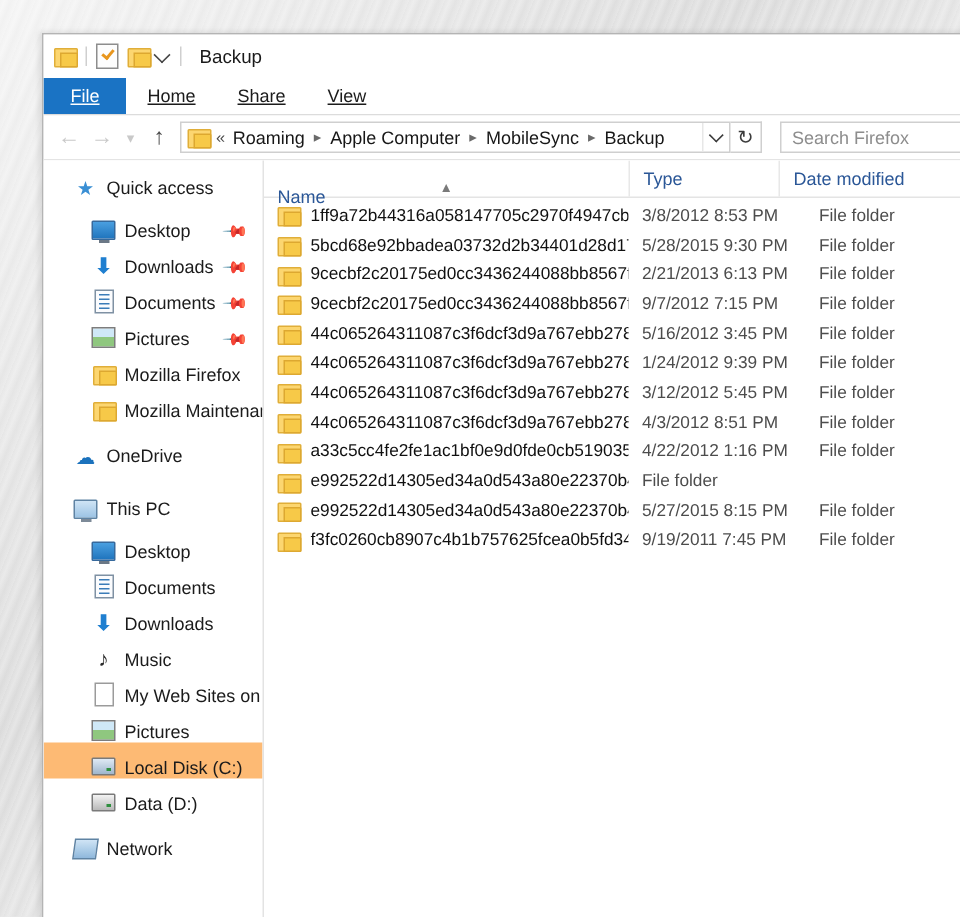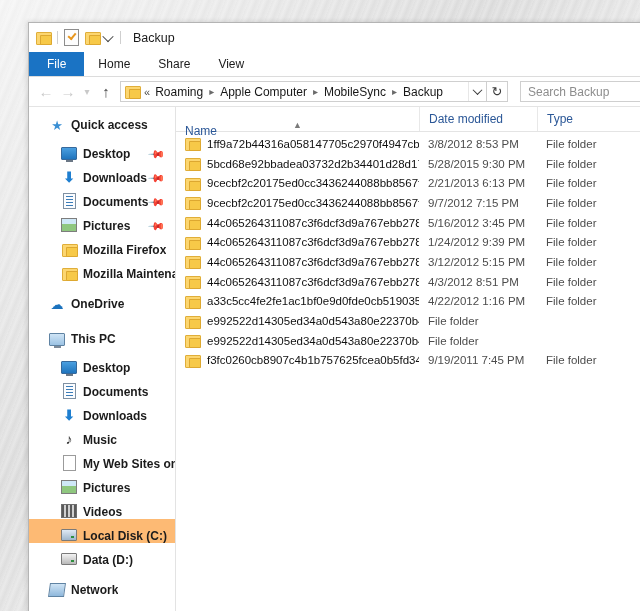--- a/index.html
+++ b/index.html
@@ -121,20 +121,21 @@
   }
   .tab {
     display: flex; align-items: center; justify-content: center;
     font-size: 12px;
     color: #1b1b1b;
     padding: 0 14px;
     height: 24px;
     box-sizing: border-box;
     cursor: default;
     white-space: nowrap;
+    text-decoration: underline;
   }
   .tab.file {
     background: #1a73c4;
     color: #ffffff;
     padding: 0 18px;
   }
 
   
   .navbar {
     height: 30px;
@@ -255,21 +256,21 @@
     cursor: default;
   }
   .nav-item.sel { background: #fdba74; }
   .nav-item .ico {
     width: 16px; height: 16px;
     flex: 0 0 16px;
     margin-right: 6px;
     display: flex; align-items: center; justify-content: center;
     position: relative;
   }
-  .nav-item .lbl { overflow: hidden; font-weight: bold; }
+  .nav-item .lbl { overflow: hidden; }
   .nav-item .pin {
     position: absolute;
     right: 11px;
     color: #9a9a9a;
     font-size: 11px;
     transform: rotate(45deg);
   }
   .lvl0 { padding-left: 20px; }
   .lvl1 { padding-left: 32px; align-items: flex-end; }
   .nav-gap { height: 11px; }
@@ -465,21 +466,21 @@
         <span class="crumb-sep">▸</span>
         <span class="crumb">MobileSync</span>
         <span class="crumb-sep">▸</span>
         <span class="crumb">Backup</span>
       </div>
       <span class="addr-chev"></span>
     </div>
     <div class="refresh">↻</div>
 
     <div class="searchbox">
-      <span>Search Backup</span>
+      <span>Search Firefox</span>
     </div>
   </div>
 
   <div class="body">
 
     <div class="navpane">
 
       <div class="nav-item lvl0">
         <span class="ico">
             <span class="ic-star">★</span>
@@ -592,26 +593,20 @@
         <span class="lbl">My Web Sites on M</span>
       </div>
 
       <div class="nav-item lvl1">
         <span class="ico">
             <span class="ic-pic"></span>
           </span>
         <span class="lbl">Pictures</span>
       </div>
 
-      <div class="nav-item lvl1">
-        <span class="ico">
-            <span class="ic-video"></span>
-          </span>
-        <span class="lbl">Videos</span>
-      </div>
 
       <div class="nav-item lvl1 sel">
         <span class="ico">
             <span class="ic-drive c"></span>
           </span>
         <span class="lbl">Local Disk (C:)</span>
       </div>
 
       <div class="nav-item lvl1">
         <span class="ico">
@@ -633,26 +628,26 @@
 
     </div>
 
     <div class="listpane">
 
       <div class="colhdr">
         <div class="c col-name">
           <span>Name</span>
           <span class="sortcaret">▲</span>
         </div>
+        <div class="c col-type">
+          <span>Type</span>
+        </div>
         <div class="c col-date">
           <span>Date modified</span>
         </div>
-        <div class="c col-type">
-          <span>Type</span>
-        </div>
       </div>
 
       <div class="rows" id="file-rows">
           <div class="row">
             <div class="cell name">
               <span class="folder">
                 <span class="back"></span>
                 <span class="front"></span>
               </span>
               <span class="txt">1ff9a72b44316a058147705c2970f4947cba...</span>
@@ -716,21 +711,21 @@
             <div class="cell type">File folder</div>
           </div>
           <div class="row">
             <div class="cell name">
               <span class="folder">
                 <span class="back"></span>
                 <span class="front"></span>
               </span>
               <span class="txt">44c065264311087c3f6dcf3d9a767ebb2788...</span>
             </div>
-            <div class="cell date">3/12/2012 5:15 PM</div>
+            <div class="cell date">3/12/2012 5:45 PM</div>
             <div class="cell type">File folder</div>
           </div>
           <div class="row">
             <div class="cell name">
               <span class="folder">
                 <span class="back"></span>
                 <span class="front"></span>
               </span>
               <span class="txt">44c065264311087c3f6dcf3d9a767ebb2788...</span>
             </div>
@@ -759,20 +754,21 @@
             <div class="cell type">File folder</div>
           </div>
           <div class="row">
             <div class="cell name">
               <span class="folder">
                 <span class="back"></span>
                 <span class="front"></span>
               </span>
               <span class="txt">e992522d14305ed34a0d543a80e22370b4f...</span>
             </div>
+            <div class="cell date">5/27/2015 8:15 PM</div>
             <div class="cell type">File folder</div>
           </div>
           <div class="row">
             <div class="cell name">
               <span class="folder">
                 <span class="back"></span>
                 <span class="front"></span>
               </span>
               <span class="txt">f3fc0260cb8907c4b1b757625fcea0b5fd34f...</span>
             </div>

